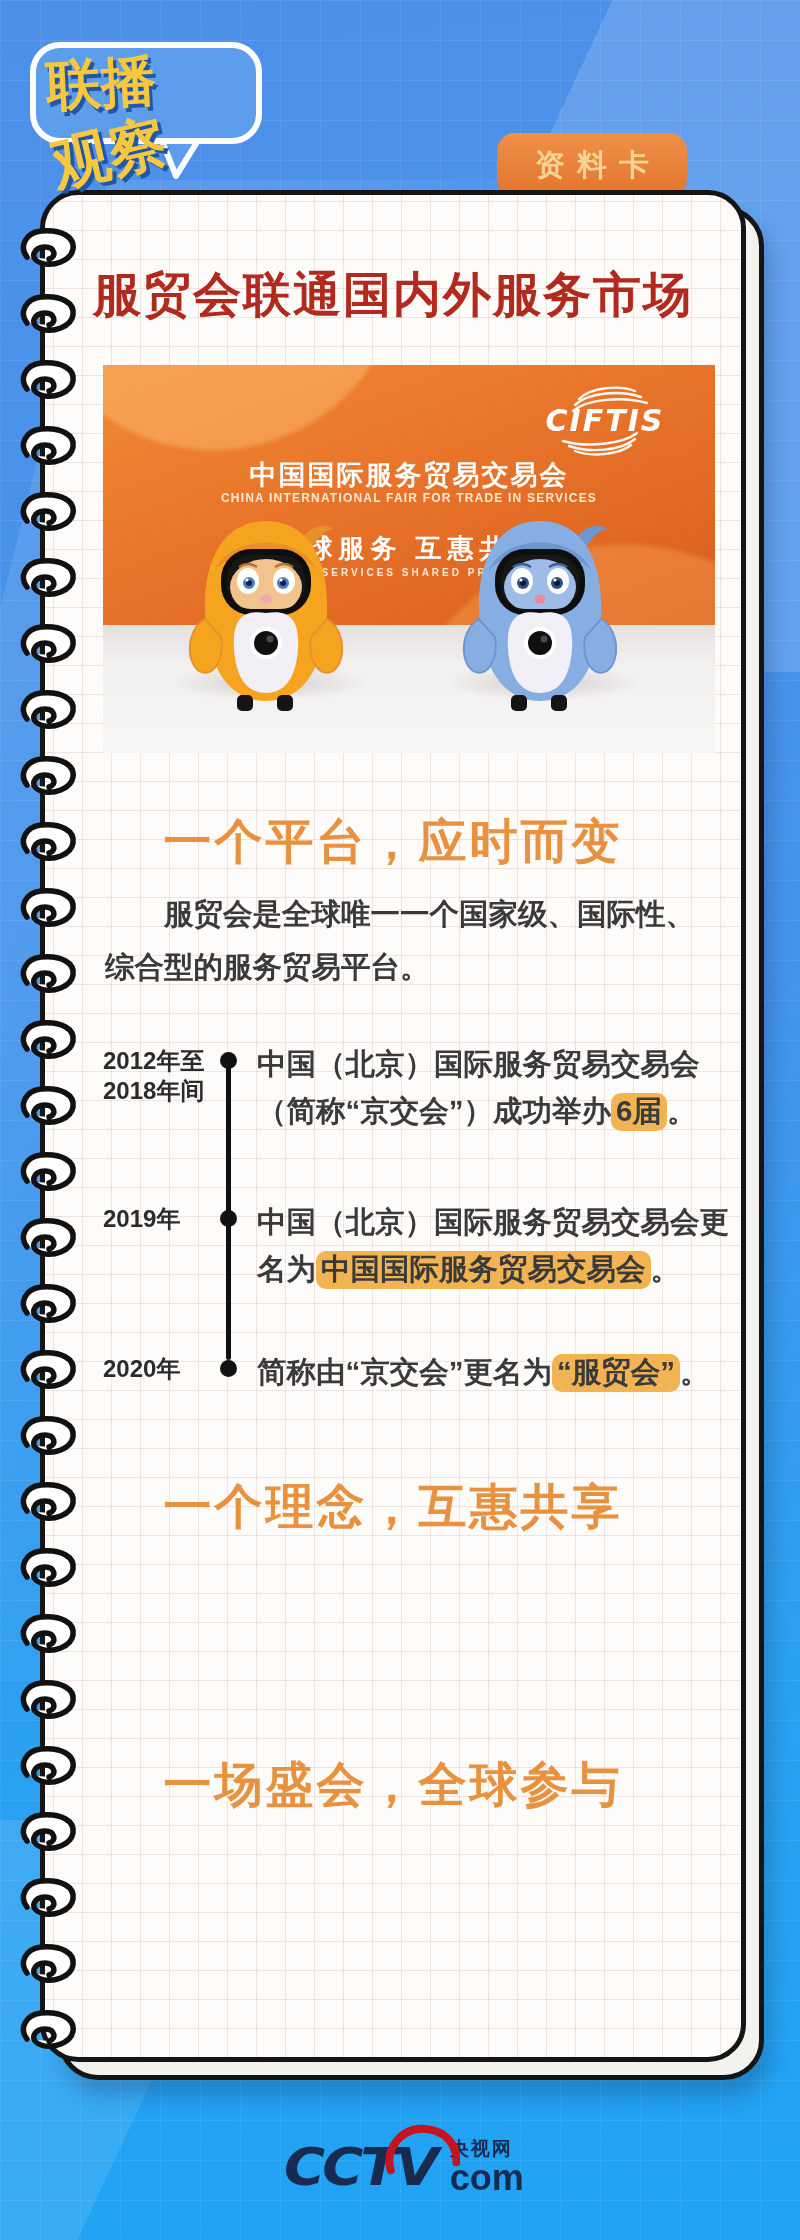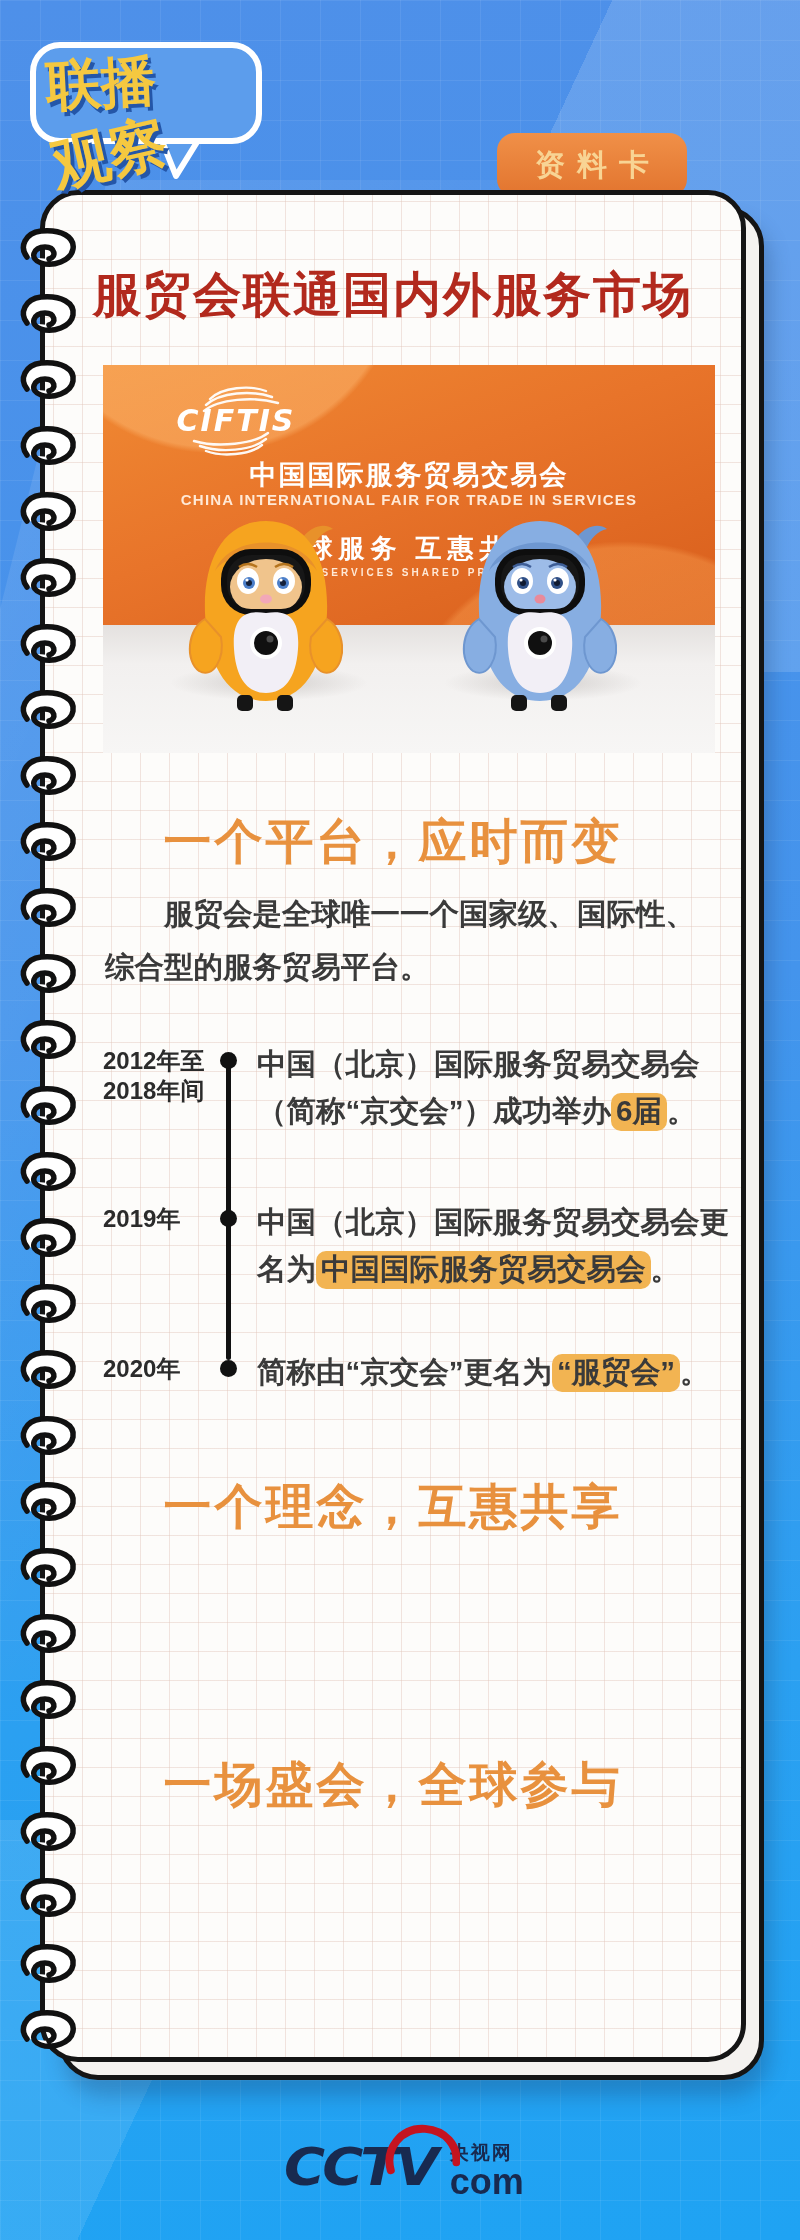--- a/index.html
+++ b/index.html
@@ -50,25 +50,25 @@
   
   .photo{position:absolute; top:170px; left:58px; width:612px; height:388px; overflow:hidden; background:#EDEBE9;}
   .backdrop{position:absolute; top:0; left:0; width:100%; height:260px;
     background:radial-gradient(circle at 18% -40%,rgba(255,190,120,0.45) 0 30%,transparent 31%),
                radial-gradient(circle at 85% 160%,rgba(255,170,90,0.35) 0 35%,transparent 36%),
                linear-gradient(160deg,#F08A33 0%,#E8742A 45%,#D85E1C 100%);}
   .floor{position:absolute; top:260px; left:0; width:100%; height:128px;
     background:linear-gradient(180deg,#E4E1DF 0%,#F2F0EF 30%,#F7F6F5 100%);}
   .floor-shadow{position:absolute; width:200px; height:36px; border-radius:50%;
     background:radial-gradient(ellipse at center,rgba(60,50,45,0.18),transparent 70%);}
-  .emblem{position:absolute; top:18px; left:0; width:100%; text-align:left;padding-left:23px;}
+  .emblem{position:absolute; top:18px; left:0; width:100%; text-align:right;padding-left:23px;}
   .photo-cn{position:absolute; top:92px; left:0; width:100%; text-align:center;
     color:#fff; font-size:27px; font-weight:900; letter-spacing:2px;}
   .photo-en{position:absolute; top:126px; left:0; width:100%; text-align:center;
-    color:#FFE9D6; font-size:15px; font-weight:700; letter-spacing:1.2px;}
+    color:#FFE9D6; font-size:12px; font-weight:700; letter-spacing:1.2px;}
   .photo-slogan{position:absolute; top:166px; left:0; width:100%; text-align:center;
     color:#fff; font-size:26px; font-weight:900; letter-spacing:6px;}
   .photo-slogan-en{position:absolute; top:202px; left:0; width:100%; text-align:center;
     color:#FFE9D6; font-size:10px; font-weight:700; letter-spacing:3px;}
   .robot{position:absolute; width:162px; height:212px;}
   .robot.orange{left:82px; top:142px;}
   .robot.blue{left:356px; top:142px;}
   
   .sec-head{position:absolute; left:0; width:100%; text-align:center;
     font-family:"DejaVu Serif","Liberation Serif",serif;
@@ -83,21 +83,21 @@
   .tl-item{position:absolute; left:0; width:100%;}
   .tl-label{position:absolute; left:58px; top:6px; width:118px; font-size:24px; line-height:1.25;
     color:#2B2B2B; font-weight:600; white-space:pre-line;}
   .tl-dot{position:absolute; left:175px; top:12px; width:17px; height:17px; background:#111; border-radius:50%;}
   .tl-text{position:absolute; left:212px; top:0; width:476px; font-size:29.5px; line-height:1.6;
     color:#3A3A3A; font-weight:600;}
   .tl-i1{top:0;} .tl-i2{top:158px;} .tl-i3{top:308px;}
   
   .footer{position:absolute; left:0; top:2122px; width:100%; height:90px; display:flex;
     align-items:center; justify-content:center; z-index:3;}
-  .cctv-wrap{position:relative; display:flex; align-items:flex-end;padding-left:8px;}
+  .cctv-wrap{position:relative; display:flex; align-items:center;padding-left:8px;}
   .cctv-text{font-size:56px; font-weight:900; font-style:italic; letter-spacing:-3px;
     color:#182A50; font-family:"DejaVu Sans",sans-serif; transform:scaleY(0.92);}
   .cctv-arc{position:absolute; right:64px; top:-16px;}
   .cctv-stack{display:flex; flex-direction:column; align-items:flex-start; margin-left:14px; line-height:1;}
   .cctv-cn{font-size:19px; font-weight:700; color:#182A50; letter-spacing:2px;}
   .cctv-com{font-size:36px; font-weight:700; color:#182A50; letter-spacing:0; margin-top:2px;}
 </style>
 </head>
 <body>
 

